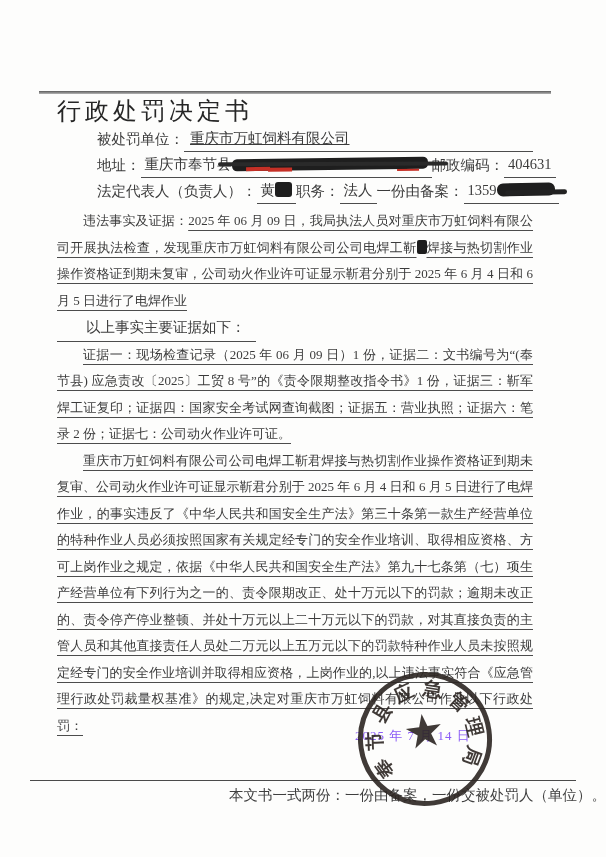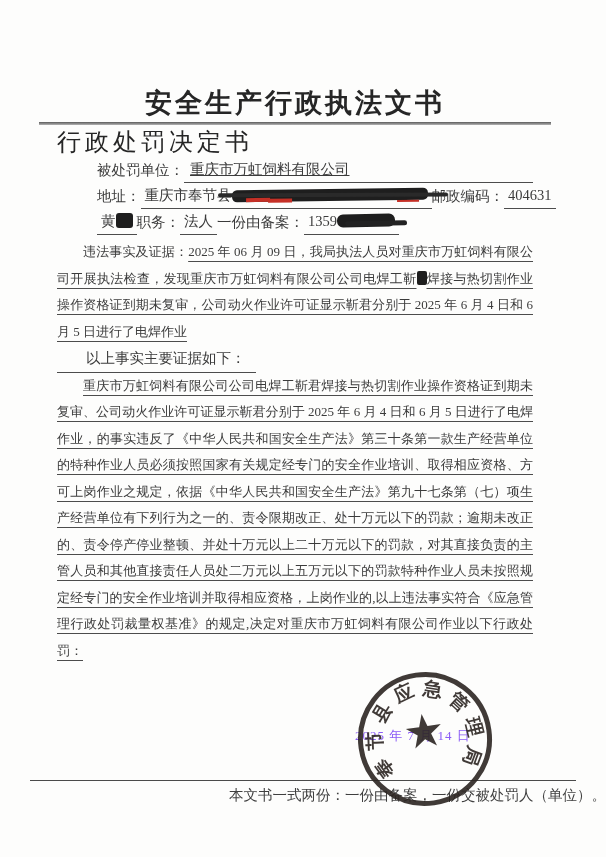--- a/index.html
+++ b/index.html
@@ -117,50 +117,51 @@
     font-size:14.5px;color:#3f3f3f;
   }
   .spacer-half{height:4px;}
 </style>
 </head>
 <body>
 
 <div class="page">
   <div class="content">
 
-    <div class="doc-header-title">安全生产行政执法文书</div>
     <div class="title-rule"></div>
     <div class="doc-title">行政处罚决定书</div>
 
     <div class="field-row">
       <span class="field-label">被处罚单位：</span>
       <span class="fill-grow">重庆市万虹饲料有限公司</span>
     </div>
 
     <div class="field-row">
       <span class="field-label">地址：</span>
       <span class="u"><span>重庆市奉节县</span><span class="redact redact-addr"></span></span>
       <span class="field-label">邮政编码：</span>
       <span class="u">404631</span>
     </div>
 
     <div class="field-row">
+      <span class="field-label">法定代表人（负责人）：</span>
       <span class="u"><span>黄</span><span class="redact redact-name"></span></span>
       <span class="field-label">职务：</span>
       <span class="u">法人</span>
       <span class="field-label">一份由备案：</span>
       <span class="u"><span>1359</span><span class="redact redact-phone"></span></span>
     </div>
 
     <div class="spacer-half"></div>
 
     <p class="para"><span>违法事实及证据：</span><span class="filled">2025 年 06 月 09 日，我局执法人员对重庆市万虹饲料有限公司开展执法检查，发现重庆市万虹饲料有限公司公司电焊工靳</span><span class="redact redact-small"></span><span class="filled">焊接与热切割作业操作资格证到期未复审，公司动火作业许可证显示靳君分别于 2025 年 6 月 4 日和 6 月 5 日进行了电焊作业</span></p>
 
     <p class="intro-line"><span class="intro-u">以上事实主要证据如下：</span></p>
 
+    <p class="para"><span class="filled">证据一：现场检查记录（2025 年 06 月 09 日）1 份，证据二：文书编号为“(奉节县) 应急责改〔2025〕工贸 8 号”的《责令限期整改指令书》1 份，证据三：靳军焊工证复印；证据四：国家安全考试网查询截图；证据五：营业执照；证据六：笔录 2 份；证据七：公司动火作业许可证。</span></p>
 
     <p class="para"><span class="filled">重庆市万虹饲料有限公司公司电焊工靳君焊接与热切割作业操作资格证到期未复审、公司动火作业许可证显示靳君分别于 2025 年 6 月 4 日和 6 月 5 日进行了电焊作业，的事实违反了《中华人民共和国安全生产法》第三十条第一款生产经营单位的特种作业人员必须按照国家有关规定经专门的安全作业培训、取得相应资格、方可上岗作业之规定，依据《中华人民共和国安全生产法》第九十七条第（七）项生产经营单位有下列行为之一的、责令限期改正、处十万元以下的罚款；逾期未改正的、责令停产停业整顿、并处十万元以上二十万元以下的罚款，对其直接负责的主管人员和其他直接责任人员处二万元以上五万元以下的罚款特种作业人员未按照规定经专门的安全作业培训并取得相应资格，上岗作业的,以上违法事实符合《应急管理行政处罚裁量权基准》的规定,决定对重庆市万虹饲料有限公司作业以下行政处罚：</span></p>
 
   </div>
 
   <div class="stamp-date">2025 年 7 月 14 日</div>
 
   <div class="stamp">
     <div class="stamp-ring"></div>
     <div class="stamp-chars">

